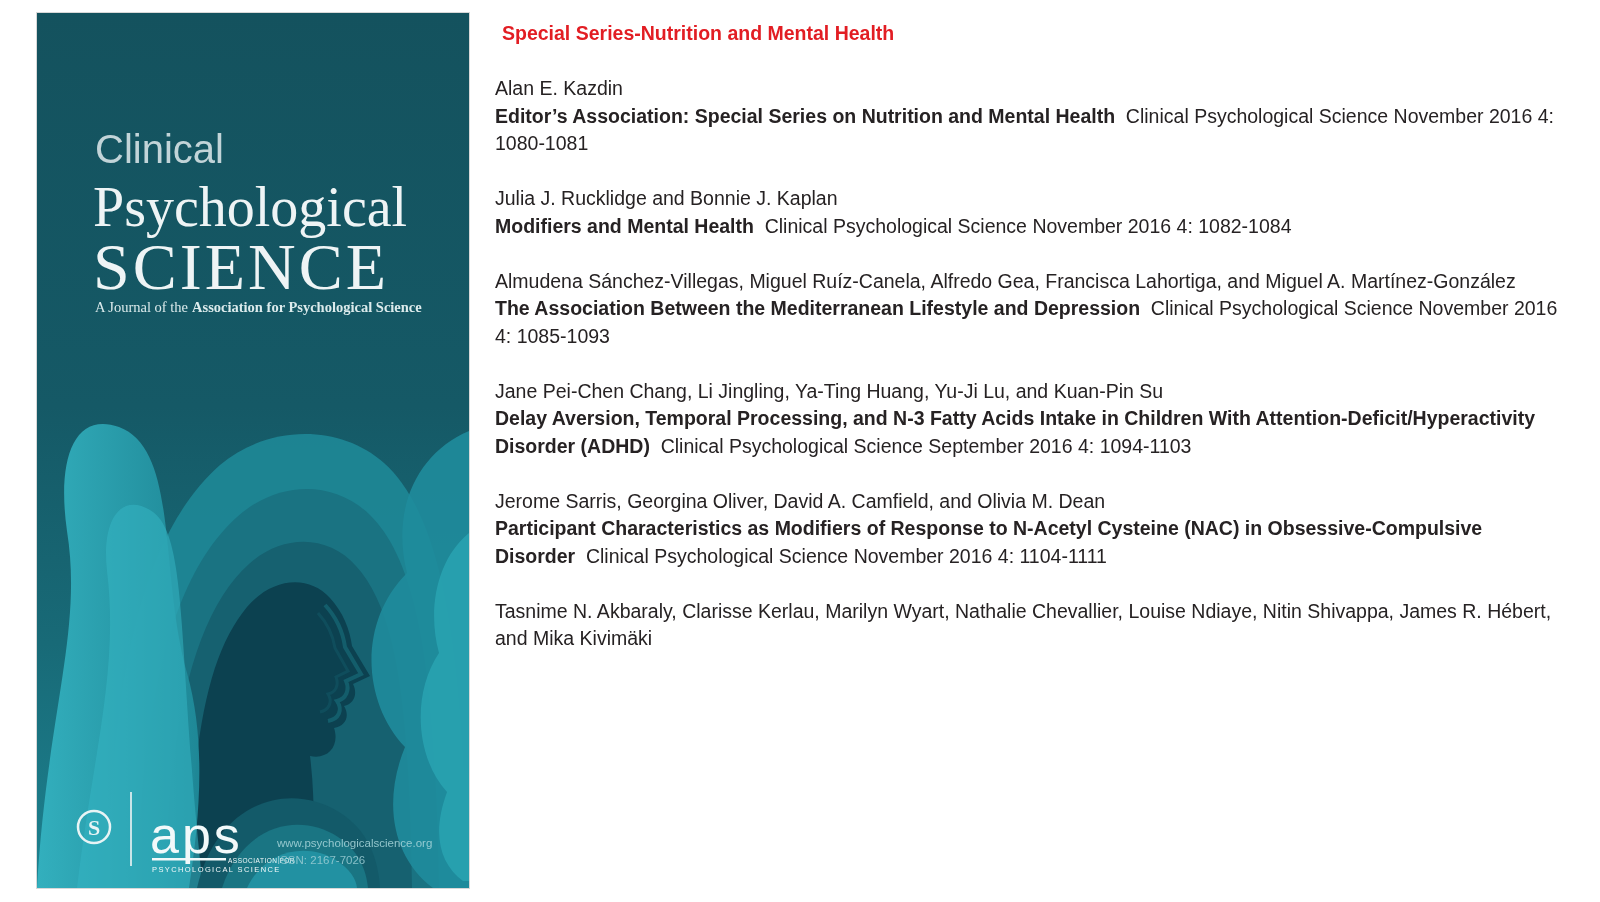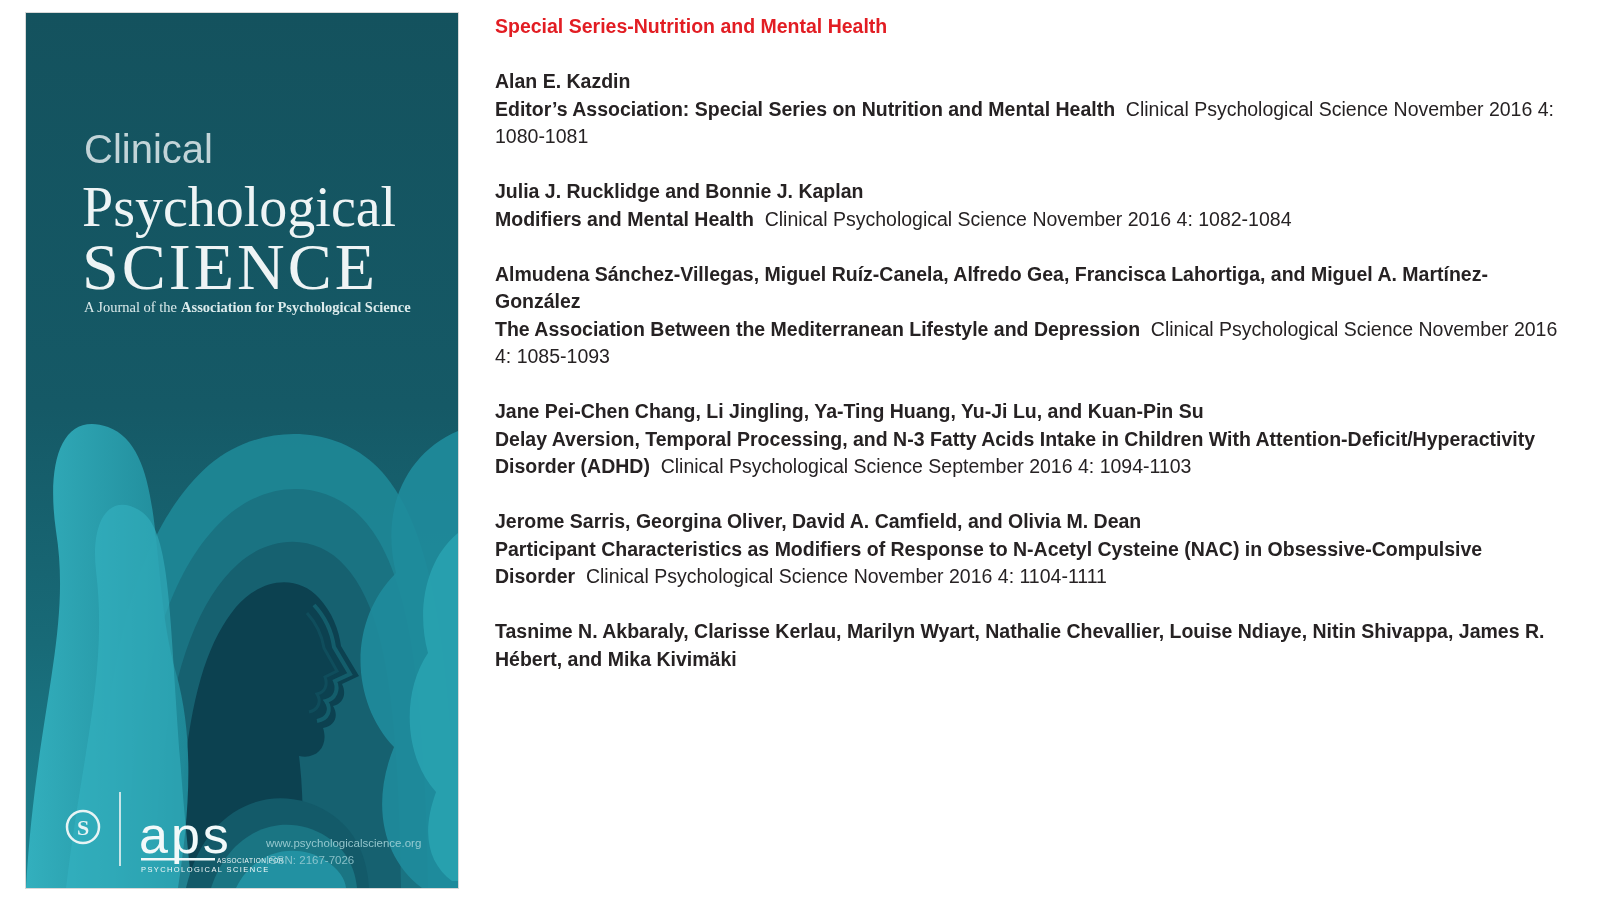--- a/index.html
+++ b/index.html
@@ -4,35 +4,35 @@
 <style>
   html,body{margin:0;padding:0;}
   body{
     width:1600px;height:902px;position:relative;overflow:hidden;
     background:#ffffff;
     font-family:"Liberation Sans", sans-serif;
     color:#262223;
   }
   
   .cover{
-    position:absolute;left:26px;top:13px;width:432px;height:875px;
+    position:absolute;left:37px;top:13px;width:432px;height:875px;
     box-shadow:0 0 0 1px #d8d8d8;
   }
   .cover svg{display:block;width:100%;height:100%;}
   
   .toc{
     position:absolute;left:495px;top:13px;width:1065px;
     font-size:19.5px;line-height:27.5px;
   }
   .toc-heading{
-    font-weight:bold;color:#e21d23;margin:0;
+    font-weight:bold;color:#e21d23;margin:7px;
     font-size:19.5px;line-height:27.5px;
   }
   .entry{margin-top:27.5px;}
-  .authors{font-weight:bold;}
+  .authors{font-weight:normal;}
   .titleline b{font-weight:bold;}
   .titleline .cite{margin-left:.55em;}
 </style>
 </head>
 <body>
 
 <div class="cover">
   <svg viewBox="0 0 432 875" xmlns="http://www.w3.org/2000/svg">
     <defs>
       <linearGradient id="bgGrad" x1="0" y1="0" x2="0" y2="1">

